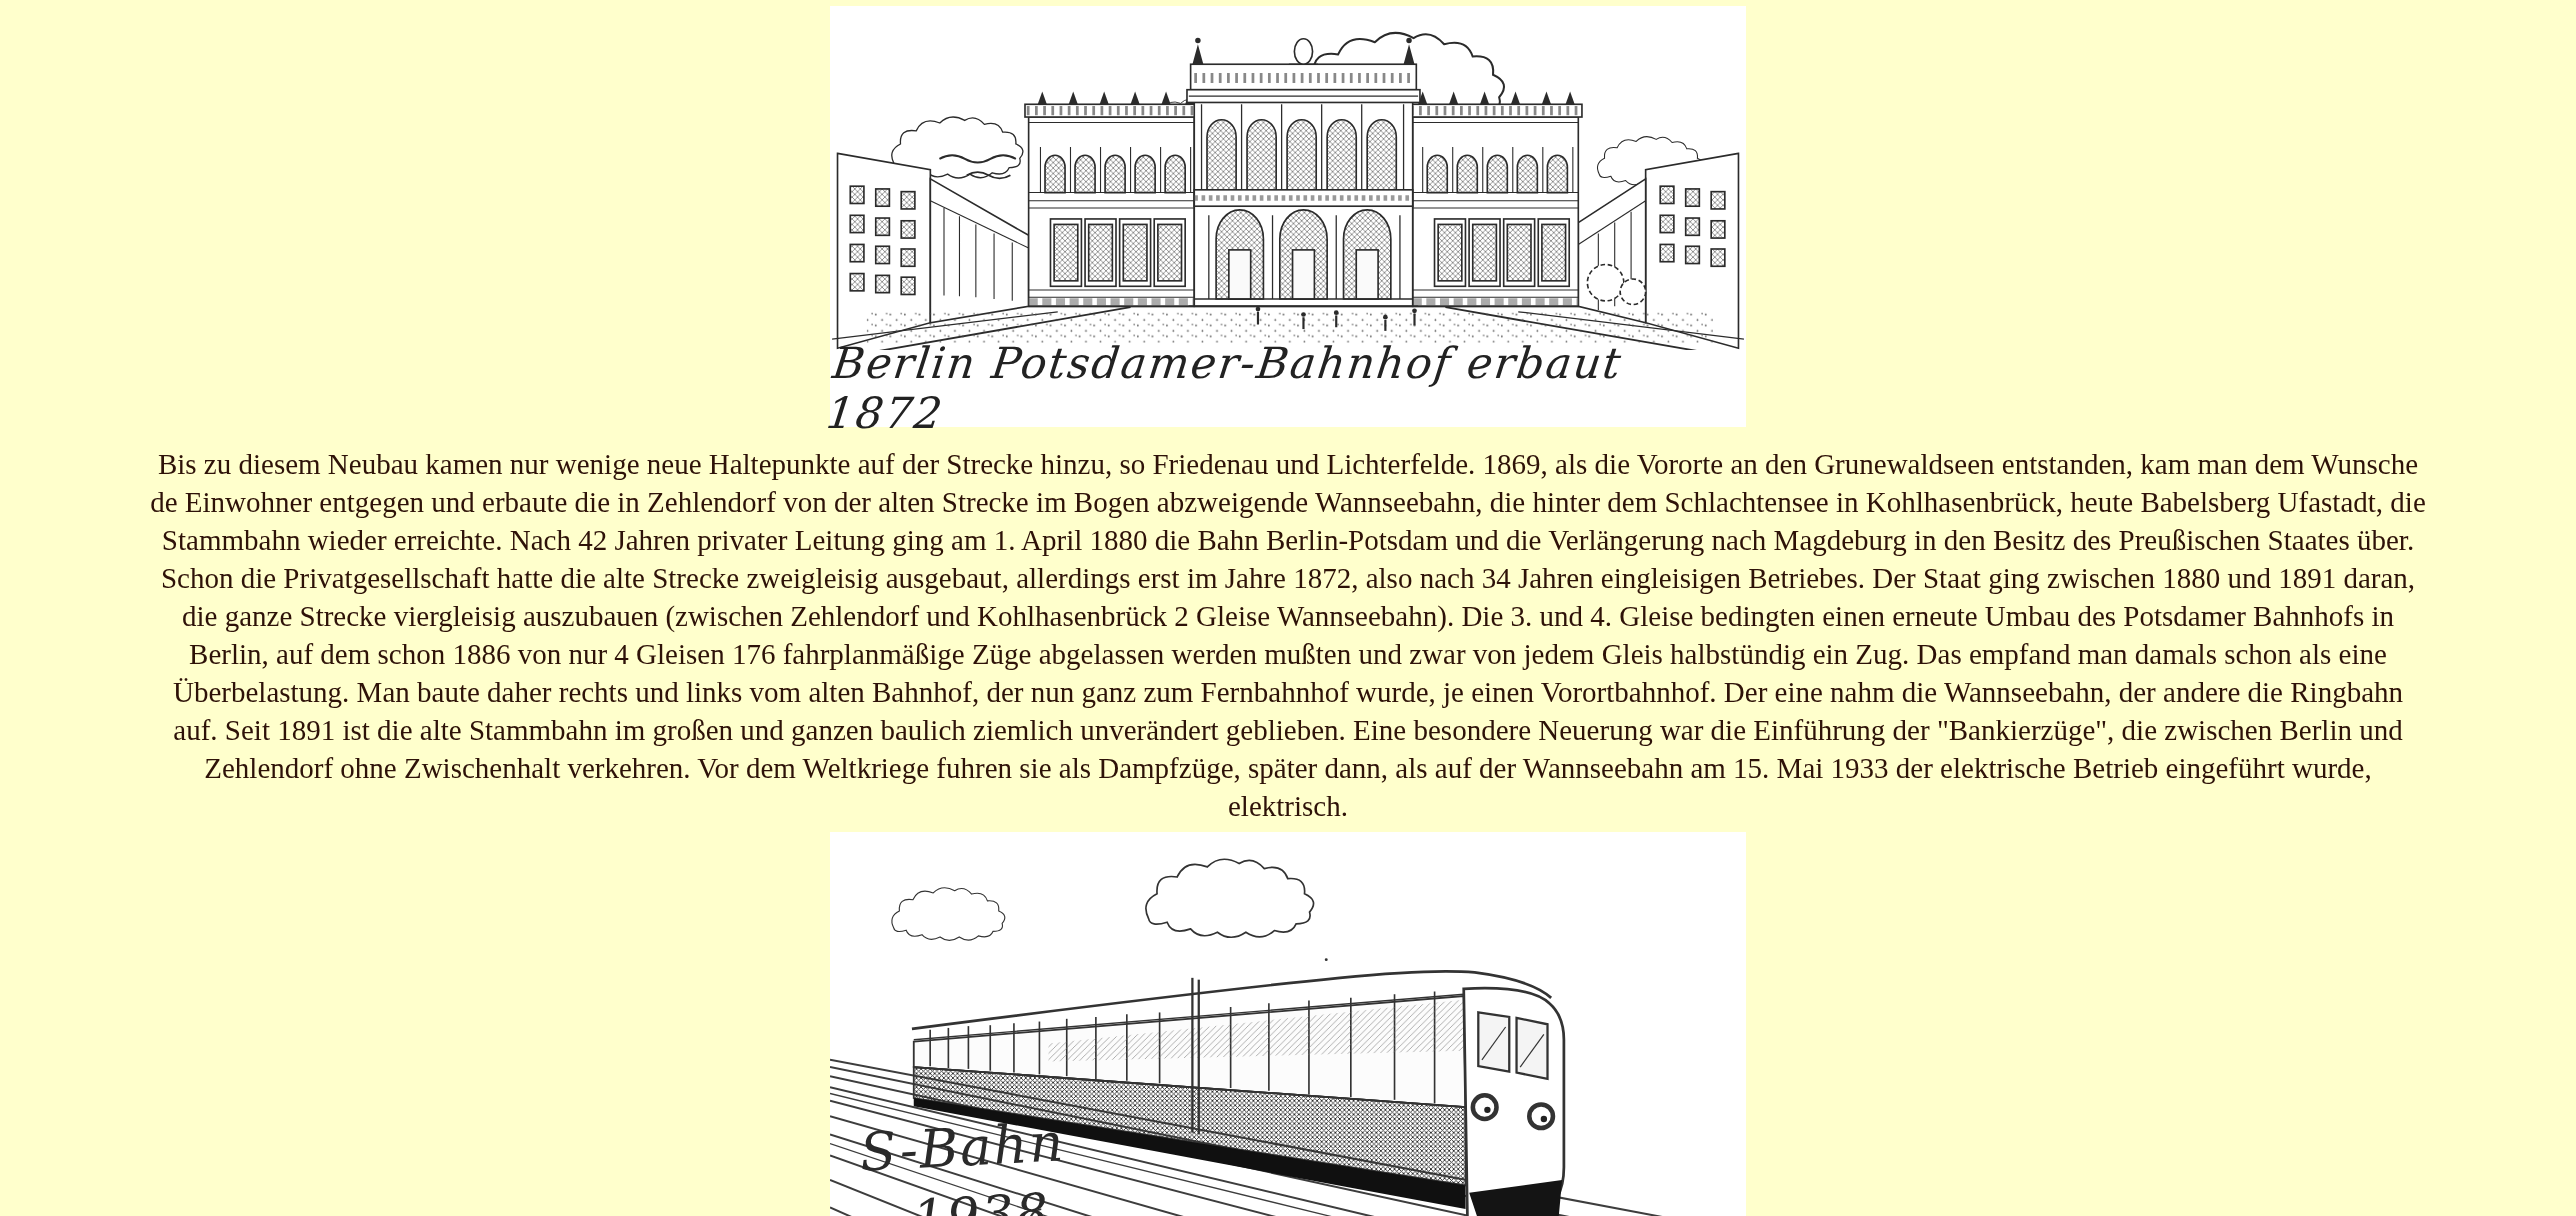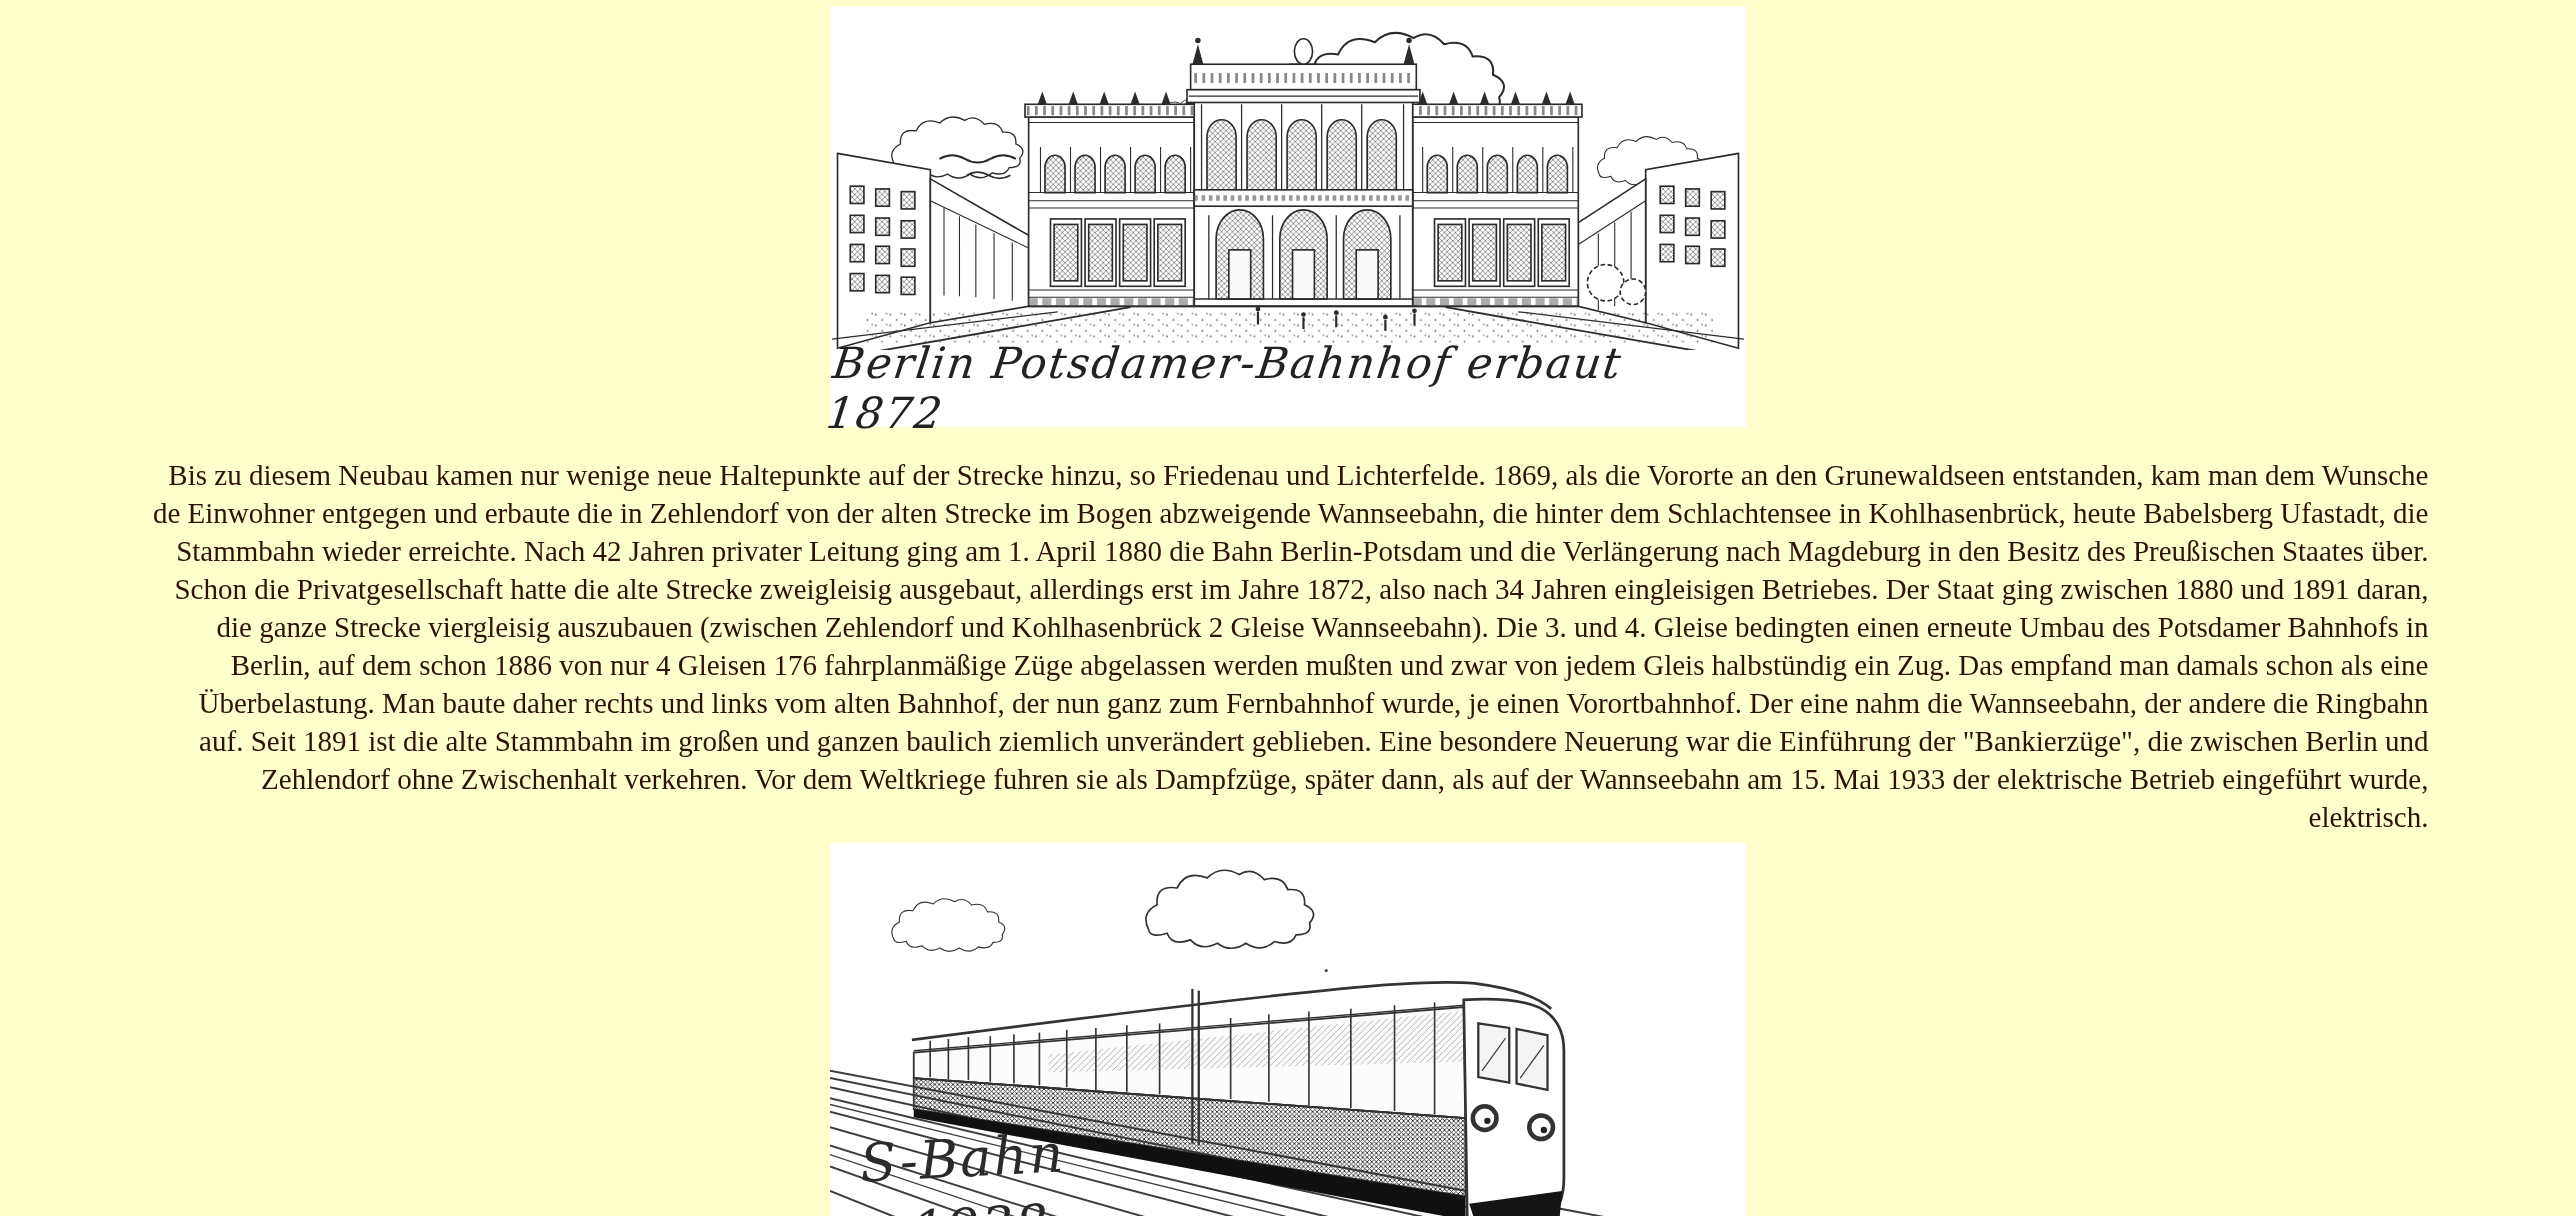--- a/index.html
+++ b/index.html
@@ -23,25 +23,25 @@
     display: flex; align-items: center; justify-content: center;
     font-family: "DejaVu Serif", serif;
     font-style: italic;
     font-size: 43px;
     letter-spacing: 1.8px;
     color: #222222;
     transform: skewX(-7deg);
   }
   .article {
     width: 2281px;
-    margin: 29px auto 0 auto;
+    margin: 18px auto 0 auto;
     font-size: 29px;
     line-height: 38px;
     color: #2e1208;
-    text-align: right;
+    text-align: center;
   }
   .script-svg {
     font-family: "DejaVu Serif", serif;
     font-style: italic;
     letter-spacing: 2px;
     fill: #2a2a2a;
   }
 </style>
 </head>
 <body>

